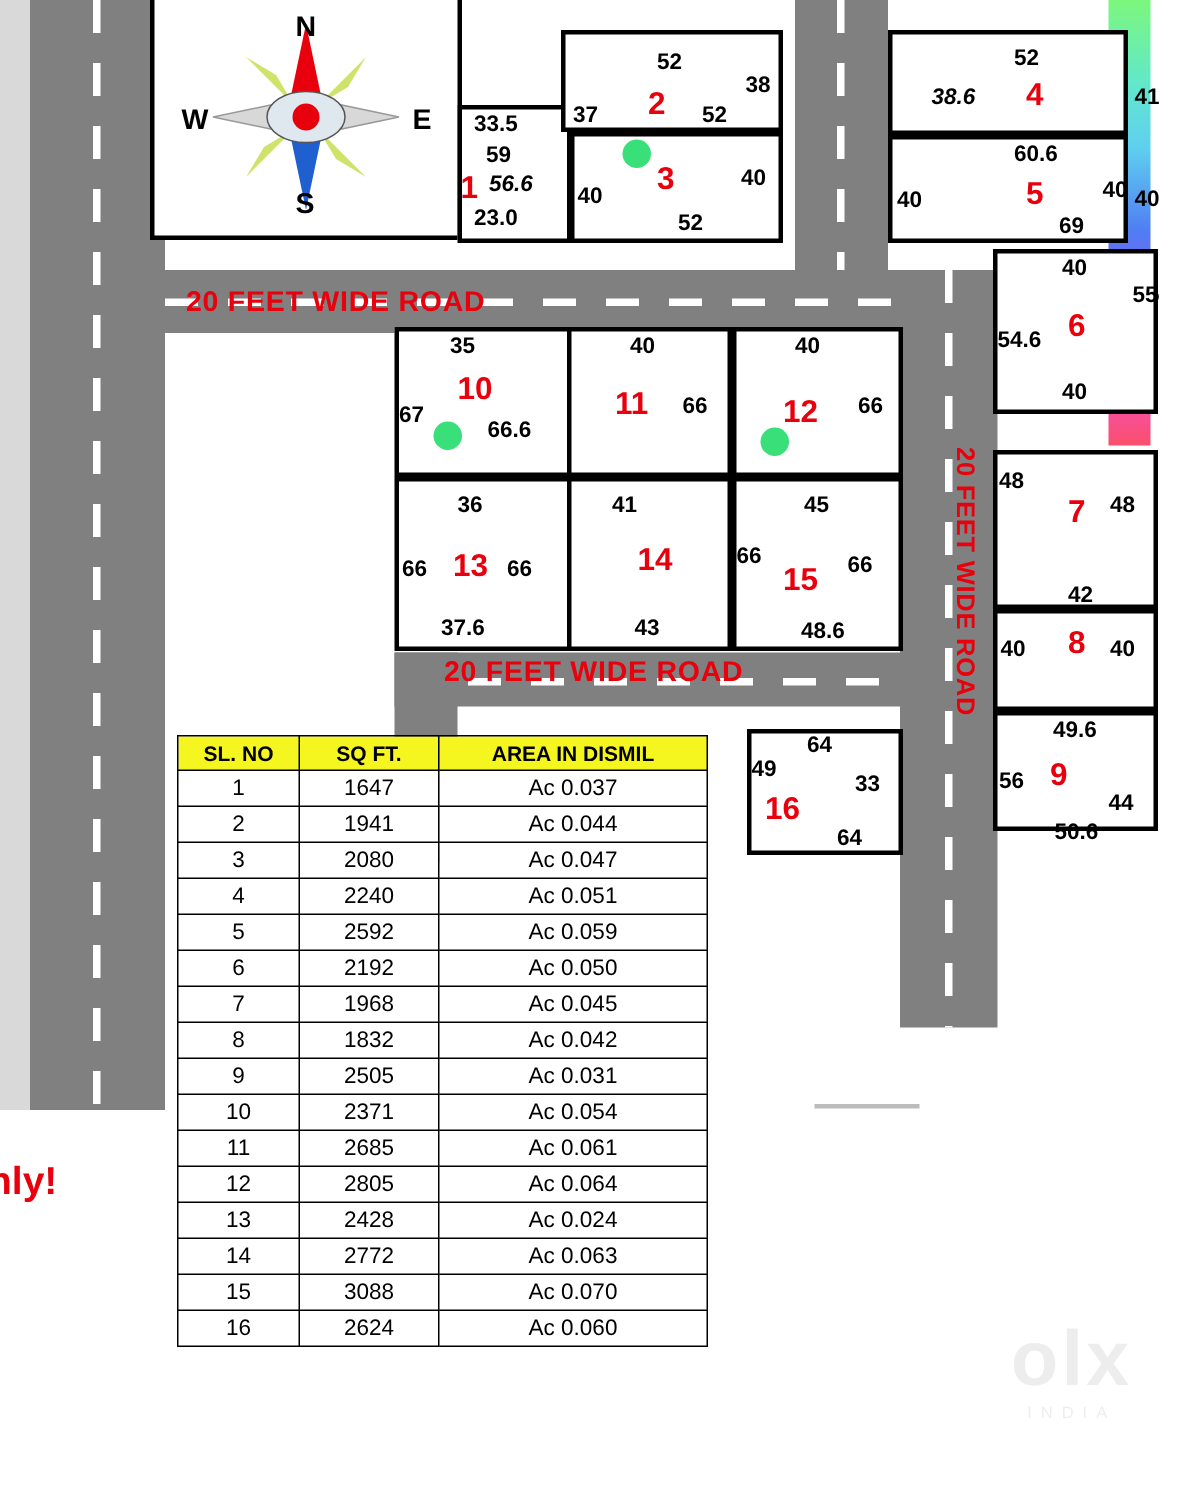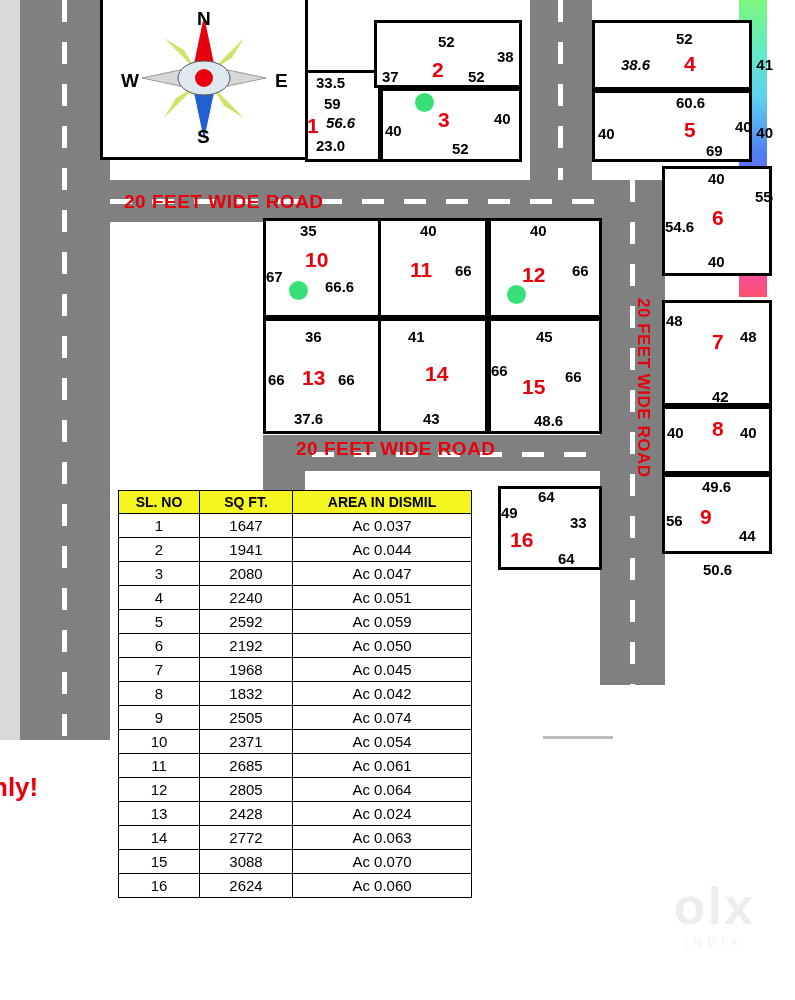--- a/index.html
+++ b/index.html
@@ -141,21 +141,21 @@
 <div class="blk" style="left:662px;top:406px;width:110px;height:68px;"></div>
 <span class="dim" style="left:712px;top:388px;">42</span>
 <span class="dim" style="left:667px;top:424px;">40</span>
 <span class="dim" style="left:740px;top:424px;">40</span>
 <span class="plotno" style="left:712px;top:417px;">8</span>
 
 <div class="blk" style="left:662px;top:474px;width:110px;height:80px;"></div>
 <span class="dim" style="left:702px;top:478px;">49.6</span>
 <span class="dim" style="left:666px;top:512px;">56</span>
 <span class="dim" style="left:739px;top:512px;margin-top:15px;">44</span>
-<span class="dim" style="left:703px;top:546px;margin-top:15px;">50.6</span>
+<span class="dim" style="left:703px;top:546px;">50.6</span>
 <span class="plotno" style="left:700px;top:505px;">9</span>
 
 <div class="blk" style="left:263px;top:218px;width:118px;height:100px;"></div>
 <span class="dim" style="left:300px;top:222px;">35</span>
 <span class="dim" style="left:266px;top:268px;">67</span>
 <span class="dim" style="left:325px;top:278px;">66.6</span>
 <span class="plotno" style="left:305px;top:248px;">10</span>
 <span class="dot" style="left:289px;top:281px;"></span>
 
 <div class="blk" style="left:378px;top:218px;width:110px;height:100px;"></div>
@@ -244,21 +244,21 @@
         <td class="c3">Ac 0.045</td>
       </tr>
     <tr>
         <td class="c1">8</td>
         <td class="c2">1832</td>
         <td class="c3">Ac 0.042</td>
       </tr>
     <tr>
         <td class="c1">9</td>
         <td class="c2">2505</td>
-        <td class="c3">Ac 0.074</td>
+        <td class="c3">Ac 0.031</td>
       </tr>
     <tr>
         <td class="c1">10</td>
         <td class="c2">2371</td>
         <td class="c3">Ac 0.054</td>
       </tr>
     <tr>
         <td class="c1">11</td>
         <td class="c2">2685</td>
         <td class="c3">Ac 0.061</td>

